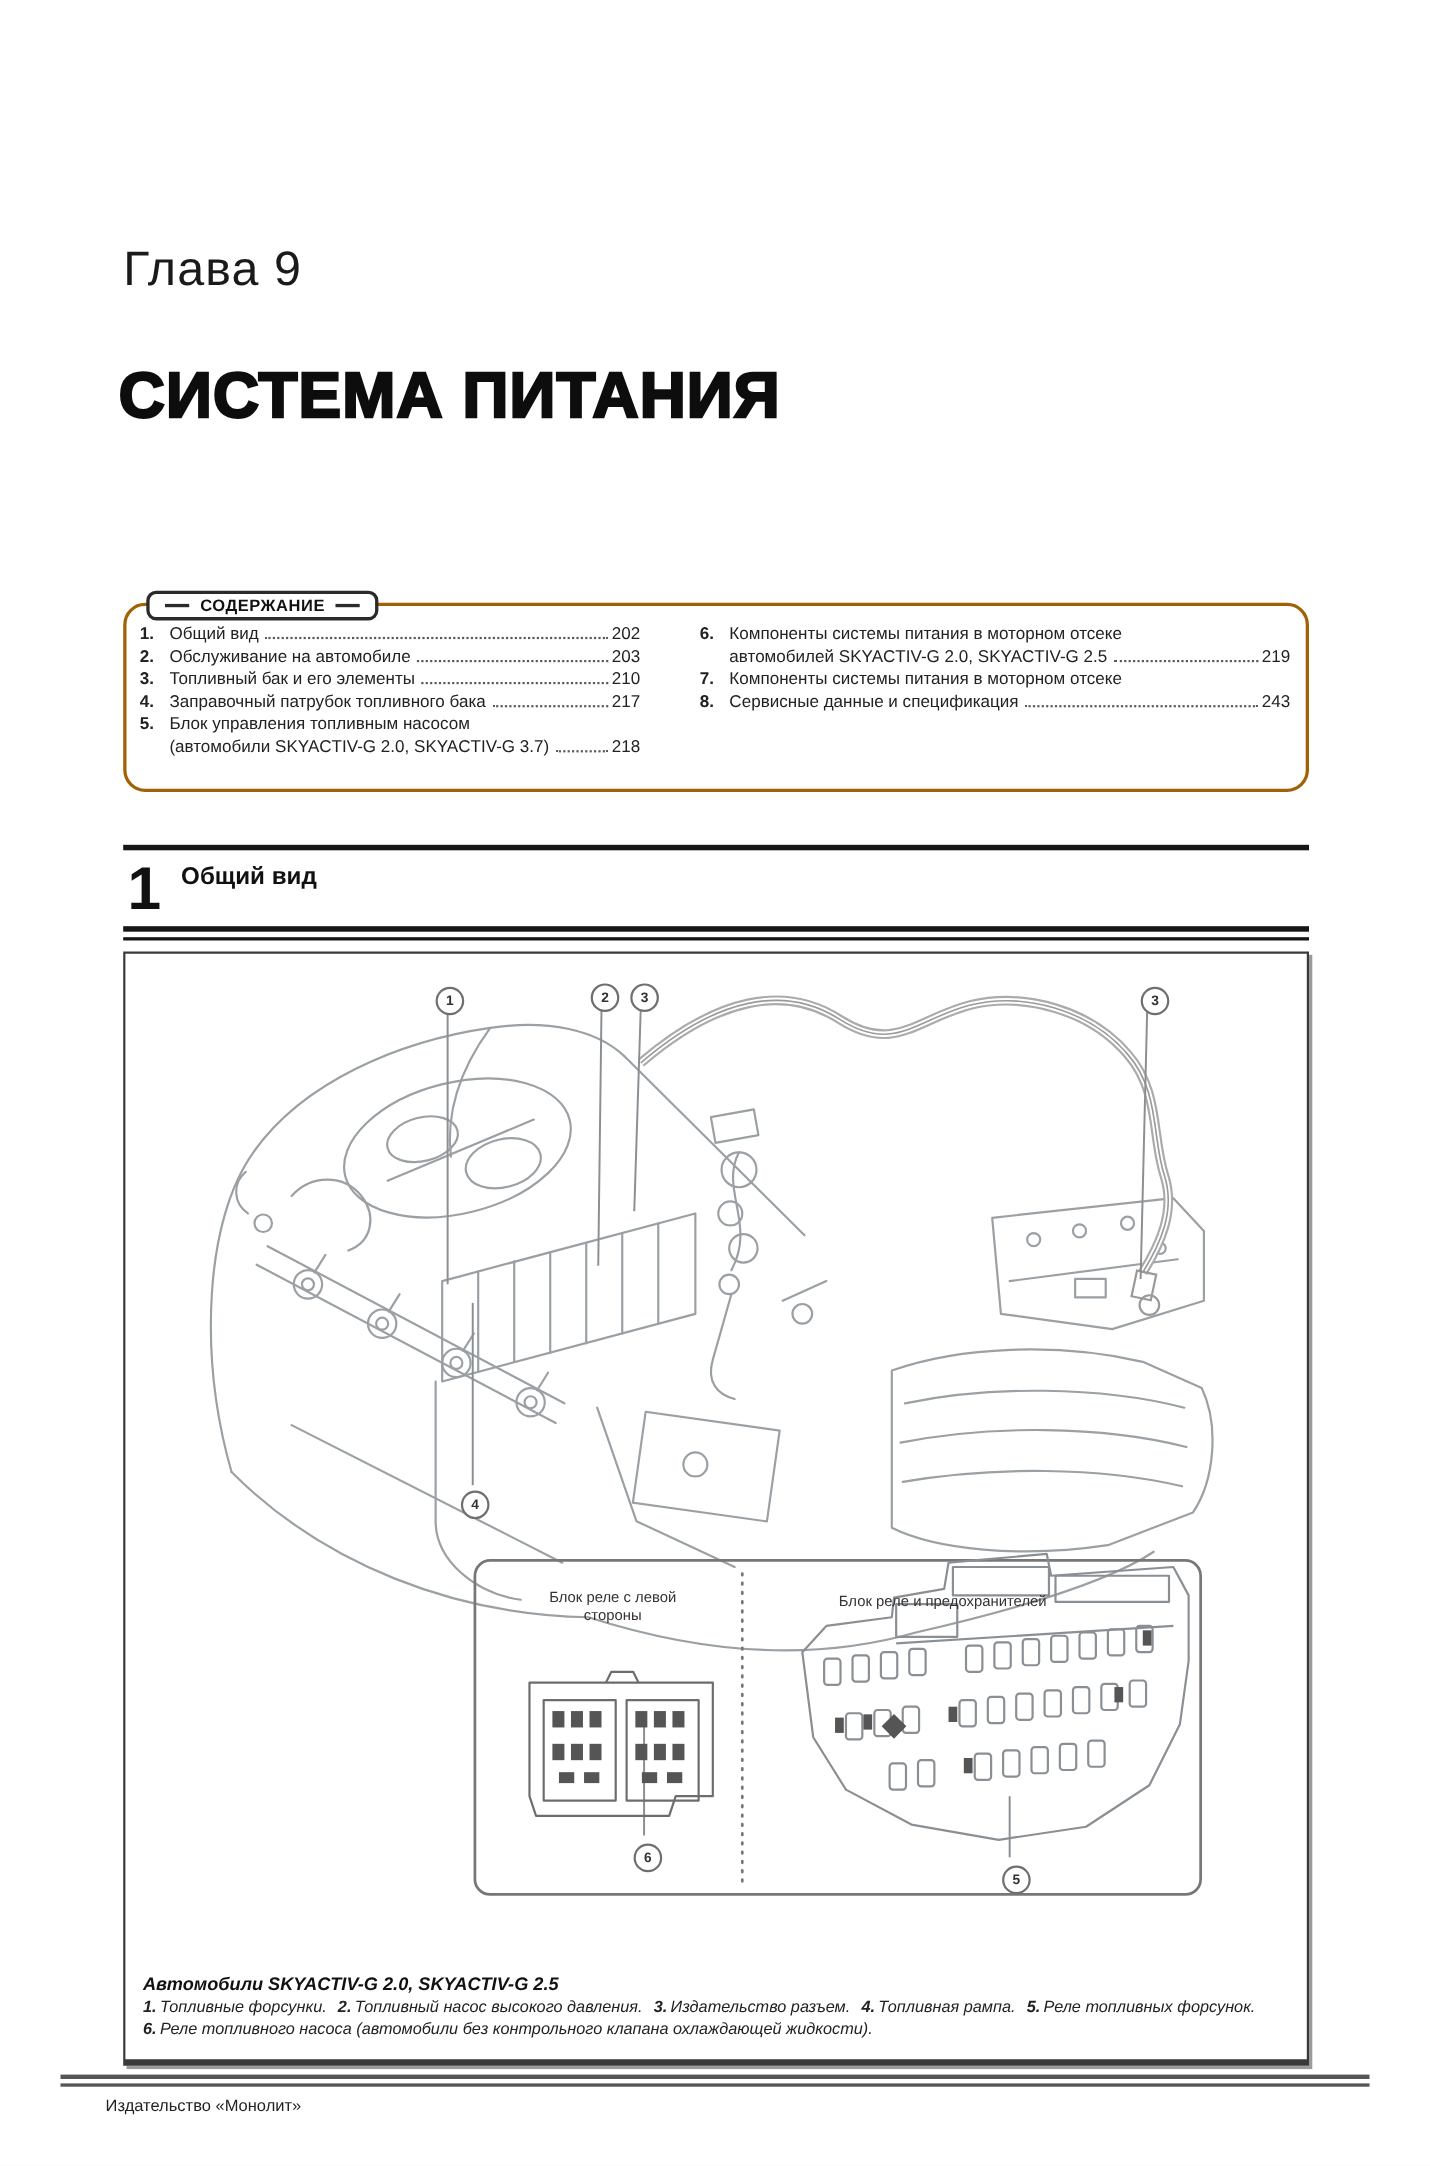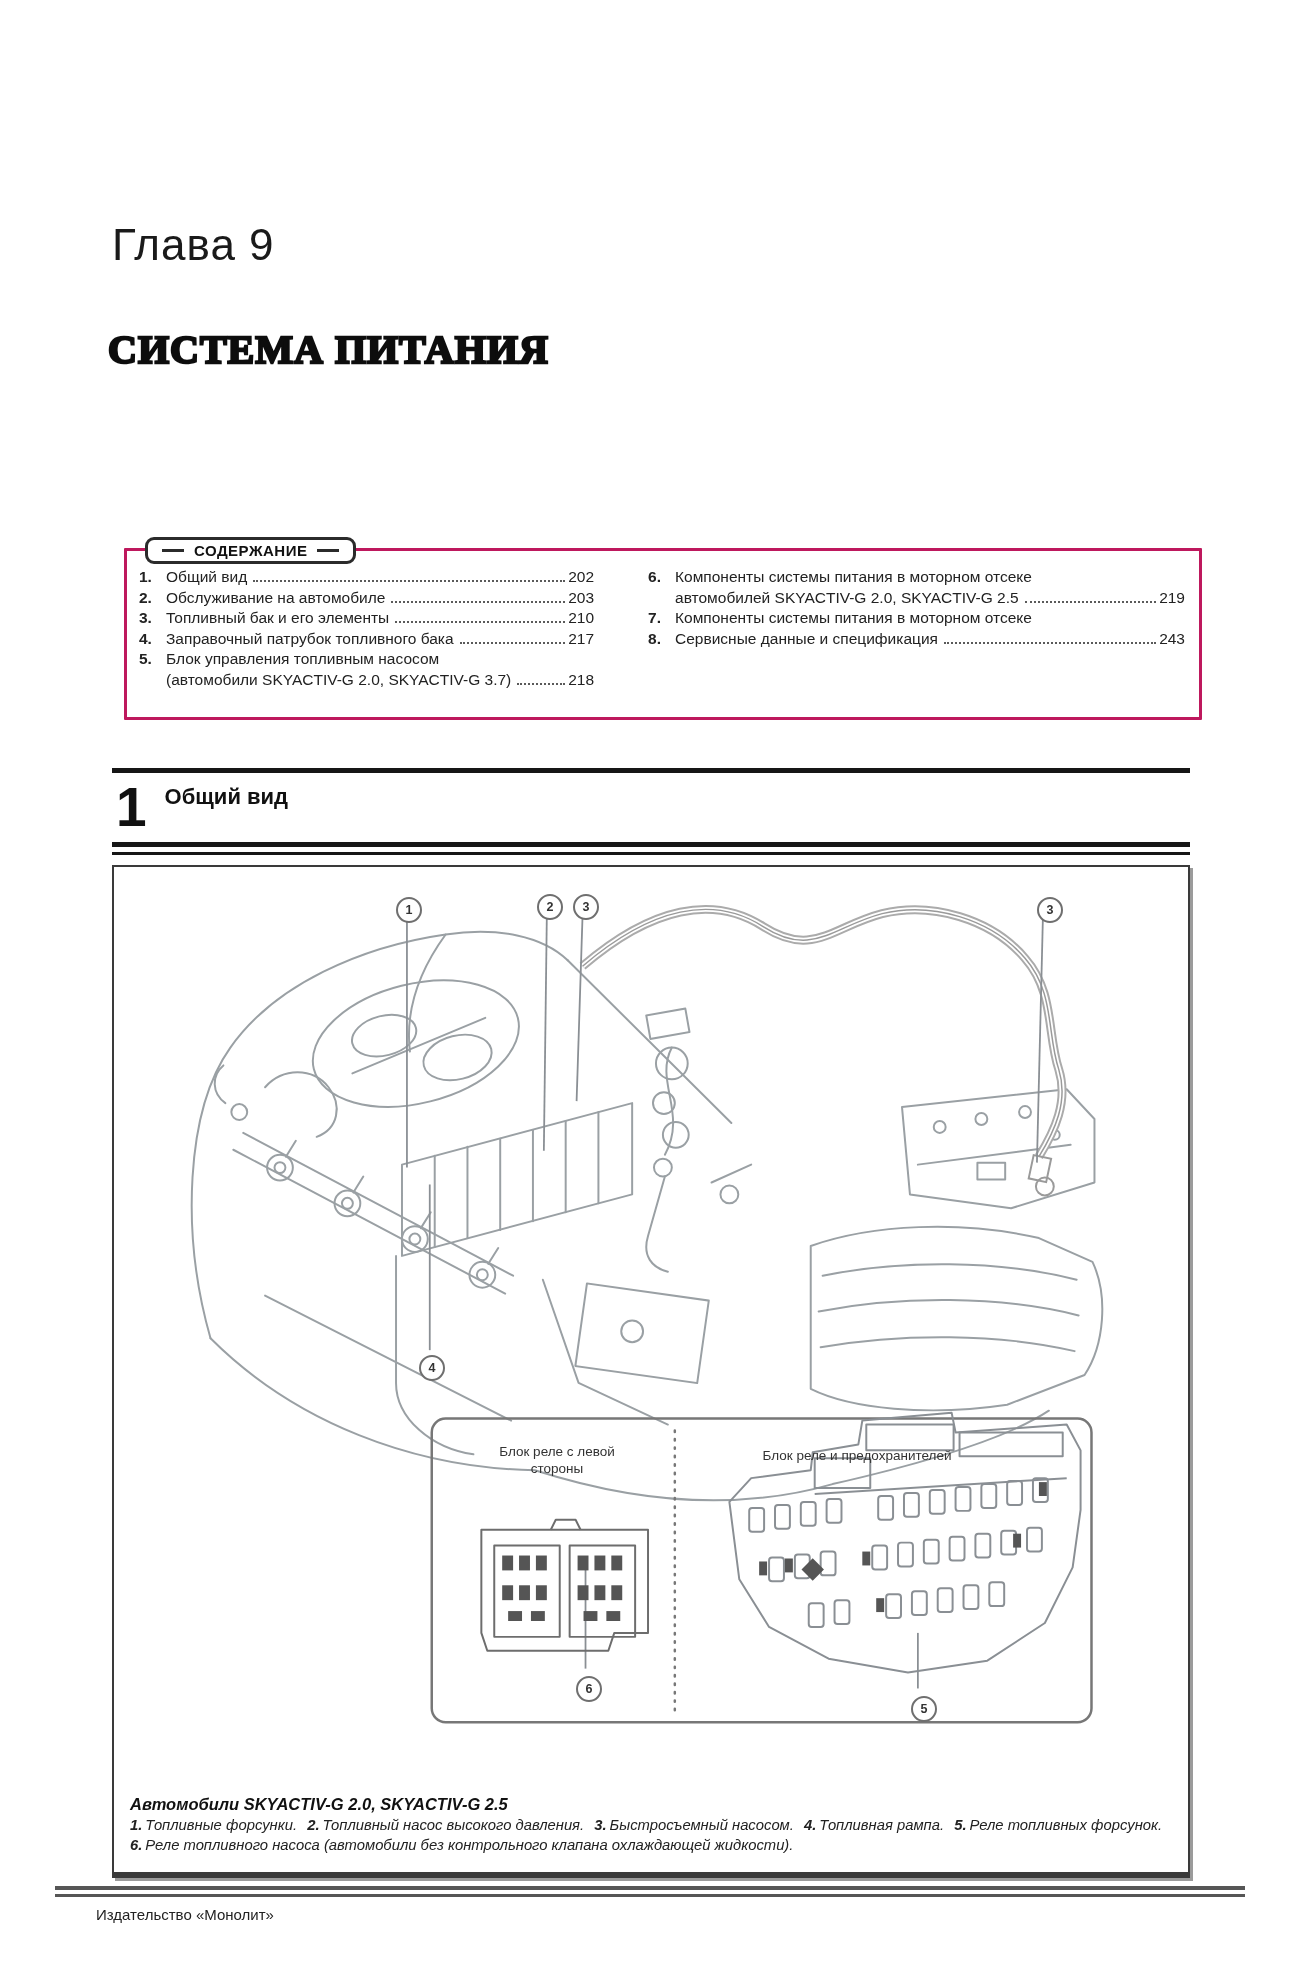--- a/index.html
+++ b/index.html
@@ -1,26 +1,26 @@
 <!DOCTYPE html>
 <html><head>
 <meta charset="utf-8">
 <style>
   html,body{margin:0;padding:0;background:#e8e8e8;}
   .page{position:relative;width:1300px;height:1969px;background:#ffffff;margin:0 auto;
         font-family:"Liberation Sans",sans-serif;color:#111;overflow:hidden;}
 
   
   .chapter{position:absolute;left:112px;top:220px;font-size:44px;letter-spacing:1px;color:#1a1a1a;}
-  .main-title{position:absolute;left:108px;top:326px;font-size:40px;font-weight:900;
-              letter-spacing:1px;color:#0d0d0d;font-family:Liberation Serif, serif;-webkit-text-stroke:2.4px #0d0d0d;}
-
-  
-  .toc-box{position:absolute;left:124px;top:548px;width:1078px;height:172px;
-           border:3px solid #be185d;border-radius:1px;box-sizing:border-box;}
+  .main-title{position:absolute;left:108px;top:326px;font-size:58px;font-weight:900;
+              letter-spacing:1px;color:#0d0d0d;-webkit-text-stroke:2.4px #0d0d0d;}
+
+  
+  .toc-box{position:absolute;left:112px;top:548px;width:1078px;height:172px;
+           border:3px solid #a16207;border-radius:20px;box-sizing:border-box;}
   .toc-tab{position:absolute;left:18px;top:-14px;background:#fff;border:3px solid #2b2b2b;
            border-radius:9px;padding:2px 14px;display:flex;align-items:center;gap:10px;}
   .toc-tab-label{font-weight:bold;font-size:15px;letter-spacing:.5px;}
   .tab-dash{width:22px;height:3px;background:#2b2b2b;}
   .toc-cols{display:flex;padding:16px 14px 8px 12px;gap:54px;}
   .toc-col{flex:1;min-width:0;}
   .toc-col.right{flex:1.18;}
   .toc-line{display:flex;align-items:baseline;font-size:15.5px;line-height:20.5px;color:#222;}
   .toc-num{font-weight:bold;width:27px;flex:none;}
   .toc-label{white-space:nowrap;}
@@ -309,21 +309,21 @@
       <div>Блок реле с левой</div>
       <div>стороны</div>
     </div>
     <div class="relay-label" style="left:557px;top:580px;width:372px;">Блок реле и предохранителей</div>
 
     <div class="fig-caption">
       <div class="cap-title">Автомобили SKYACTIV-G 2.0, SKYACTIV-G 2.5</div>
       <div class="cap-body">
         <span class="cap-num">1.</span><span class="cap-text">Топливные форсунки.</span>
         <span class="cap-num">2.</span><span class="cap-text">Топливный насос высокого давления.</span>
-        <span class="cap-num">3.</span><span class="cap-text">Быстросъемный насосом.</span>
+        <span class="cap-num">3.</span><span class="cap-text">Издательство разъем.</span>
         <span class="cap-num">4.</span><span class="cap-text">Топливная рампа.</span>
         <span class="cap-num">5.</span><span class="cap-text">Реле топливных форсунок.</span>
         <span class="cap-num">6.</span><span class="cap-text">Реле топливного насоса (автомобили без контрольного клапана охлаждающей жидкости).</span>
       </div>
     </div>
   </div>
 
   <div class="footer-rule"></div>
   <div class="footer-text">Издательство «Монолит»</div>
 

